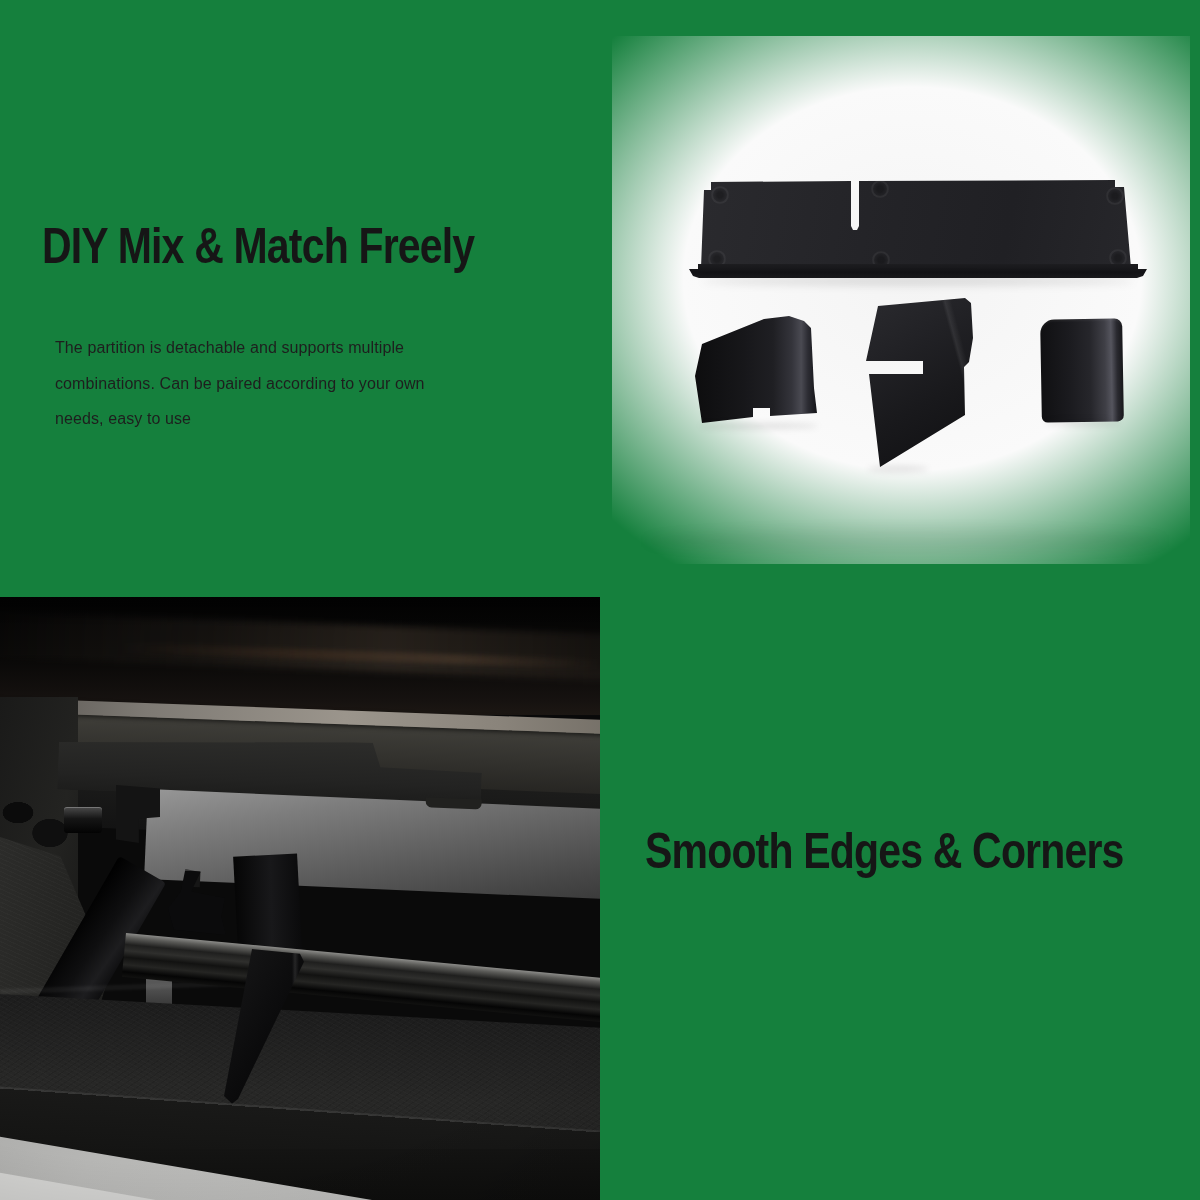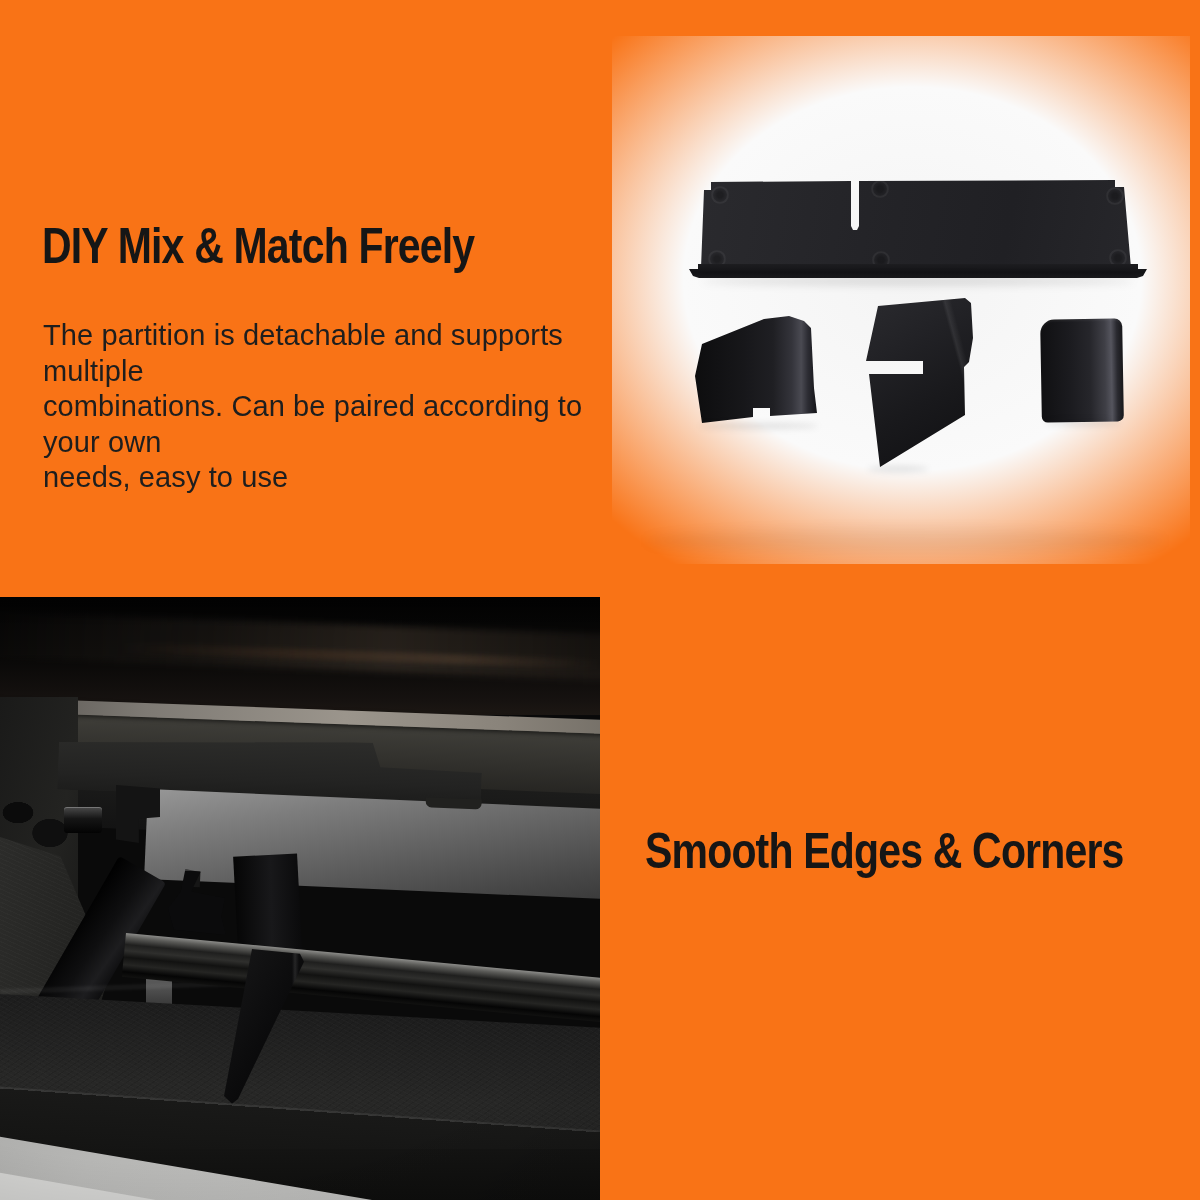--- a/index.html
+++ b/index.html
@@ -1,30 +1,30 @@
 <!DOCTYPE html>
 <html><head>
 <meta charset="utf-8">
 <title>Glovebox Partition Product Feature Image</title>
 <style>
   html,body{margin:0;padding:0;background:#ffffff;}
   .canvas{
     position:relative;width:1200px;height:1200px;overflow:hidden;
-    background:#f97316;font-family:"Liberation Sans", sans-serif;
+    background:#15803d;font-family:"Liberation Sans", sans-serif;
   }
   .abs{position:absolute;}
 
   
   .feature-heading{
     position:absolute;margin:0;font-weight:bold;color:#161616;
     font-size:50px;line-height:54px;white-space:nowrap;letter-spacing:-1px;
   }
   .condensed{display:inline-block;transform:scaleX(0.82);transform-origin:left bottom;}
   .feature-body{
-    position:absolute;margin:0;color:#1e1e1e;font-size:29px;line-height:35.5px;
+    position:absolute;margin:12px;color:#1e1e1e;font-size:16px;line-height:35.5px;
     white-space:pre-line;letter-spacing:0.1px;
   }
   #h1{left:42px;top:219px;}
   #p1{left:43px;top:318px;width:540px;}
   #h2{left:645px;top:824px;}
   #p2{left:646px;top:918px;width:540px;}
 
   
   .pp-backdrop{left:612px;top:36px;width:578px;height:528px;
     background:radial-gradient(72% 66% at 52% 46%, #f4f4f4 0%, #fafafa 55%, rgba(255,255,255,0) 100%);}

